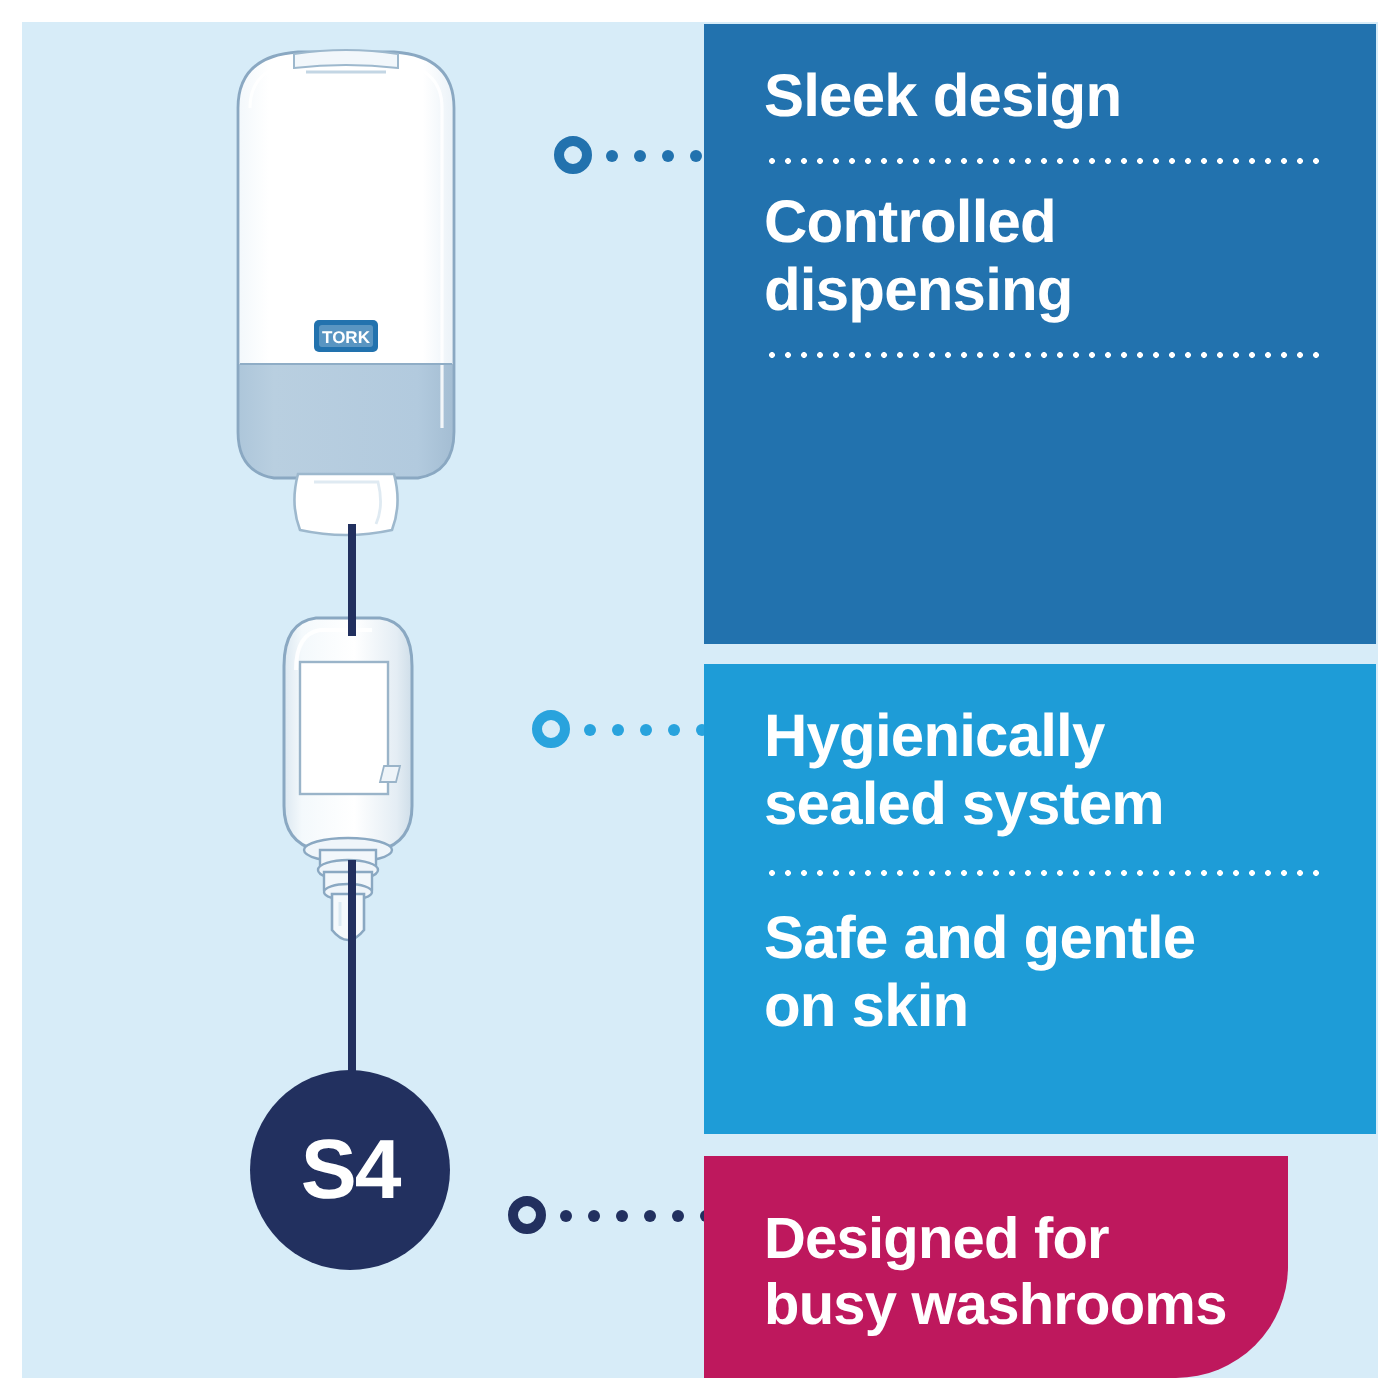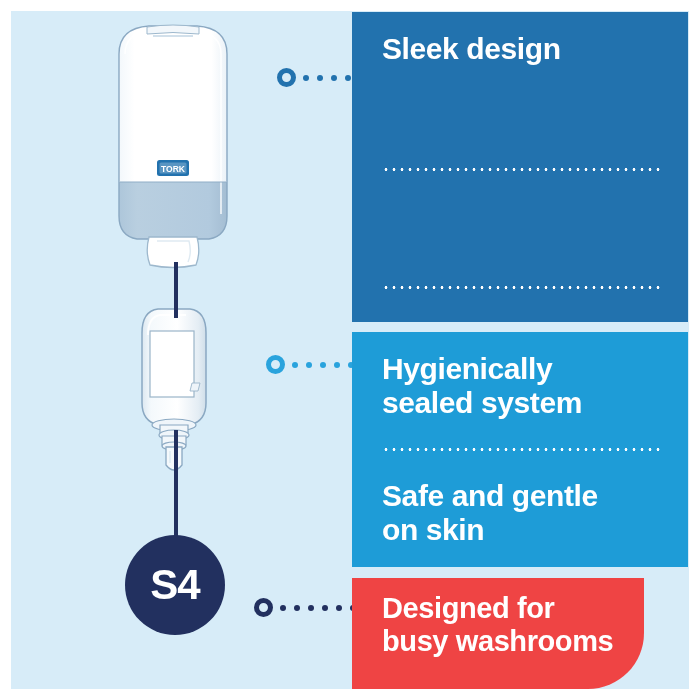--- a/index.html
+++ b/index.html
@@ -25,44 +25,44 @@
     background: #d7ecf8;
   }
 
   
   .panel {
     position: absolute;
     box-sizing: border-box;
     padding: 20px 26px 20px 30px;
     display: flex;
     flex-direction: column;
-    justify-content: space-between;
+    justify-content: flex-start;
   }
   .panel-1 {
     left: 352px;
     top: 12px;
     width: 336px;
     height: 310px;
     background: #2272ae;
   }
   .panel-2 {
     left: 352px;
     top: 332px;
     width: 336px;
     height: 235px;
     background: #1e9cd7;
   }
   .panel-3 {
     left: 352px;
     top: 578px;
     width: 292px;
     height: 111px;
-    background: #ef4444;
+    background: #be185d;
     border-bottom-right-radius: 56px;
-    padding-top: 14px;
+    padding-top: 26px;
     padding-bottom: 14px;
   }
 
   .feature {
     color: #ffffff;
     font-weight: bold;
     font-size: 30px;
     line-height: 1.13;
     letter-spacing: -0.4px;
     white-space: pre-line;
@@ -253,20 +253,22 @@
       <span class="dot dot-3"></span>
       <span class="dot dot-3"></span>
       <span class="dot dot-3"></span>
       <span class="dot dot-3"></span>
     </span>
   </div>
 
   <div class="panel panel-1">
     <div class="feature">Sleek design</div>
     <div class="sep"></div>
+    <div class="feature">Controlled
+dispensing</div>
     <div class="sep"></div>
   </div>
 
   <div class="panel panel-2">
     <div class="feature">Hygienically
 sealed system</div>
     <div class="sep"></div>
     <div class="feature">Safe and gentle
 on skin</div>
   </div>

